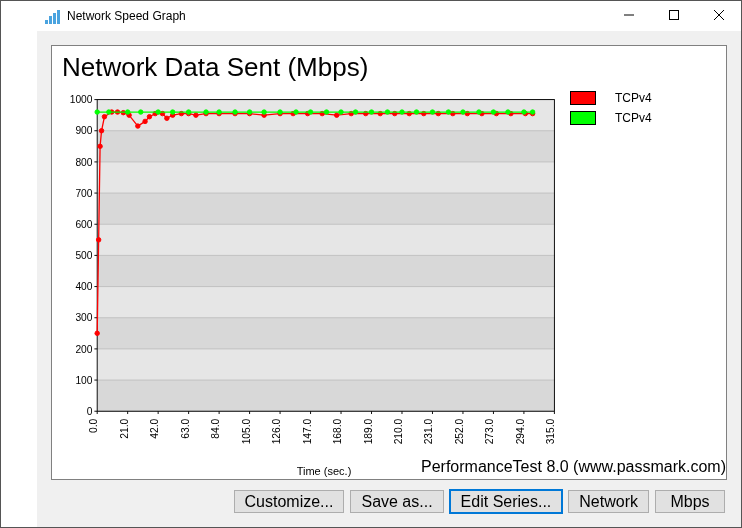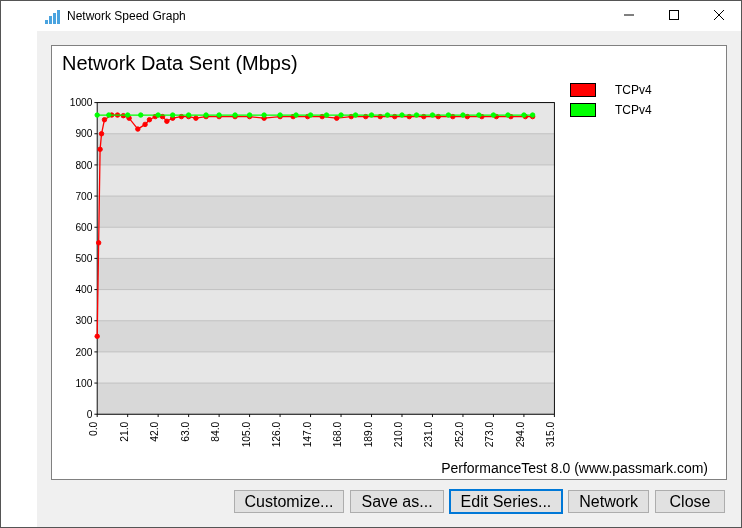--- a/index.html
+++ b/index.html
@@ -6,29 +6,29 @@
   html, body { margin:0; padding:0; font-family: "Segoe UI", Tahoma, Arial, sans-serif; font-size:12px; color:#000; background:#fff; }
   .window { width:742px; height:528px; border:1px solid #555; background:#fff; position:relative; display:flex; flex-direction:column;padding-left:36px; }
   .titlebar { height:30px; display:flex; align-items:center; justify-content:space-between; padding-left:8px; background:#fff; }
   .titlebar-left { display:flex; align-items:center; gap:6px; }
   .titlebar-icon { width:16px; height:16px; }
   .title-text { font-size:12px; }
   .sys-btns { display:flex; height:100%; }
   .sys-btn { width:45px; height:28px; display:flex; align-items:center; justify-content:center; cursor:default; }
   .body-area { flex:1; background:#f0f0f0; padding:14px; display:flex; flex-direction:column; gap:10px; }
   .chart-panel { flex:1; background:#fff; border:1px solid #808080; padding:4px 6px 2px 6px; display:flex; flex-direction:column; position:relative; }
-  .chart-title { font-family: Arial, sans-serif; font-size:20px; padding:2px 4px 4px 4px; }
+  .chart-title { font-family: Arial, sans-serif; font-size:26px; padding:2px 4px 4px 4px; }
   .chart-row { flex:1; display:flex; }
   .plot-col { flex:1; display:flex; flex-direction:column; }
   .plot-box { flex:1; position:relative; }
   .legend-col { width:160px; padding:4px 8px 0 10px; }
   .legend-item { display:flex; align-items:center; gap:19px; margin-bottom:6px; font-size:12px; }
   .legend-swatch { width:26px; height:14px; border:1px solid #000; }
   .xlabel { text-align:center; font-size:11px; padding:2px 0 0 0; margin-left:30px; }
-  .footer-credit { position:absolute; right:18px; bottom:3px; font-size:14px; color:#000; }
+  .footer-credit { position:absolute; right:0; bottom:3px; font-size:16px; color:#000; }
   .btn-row { display:flex; justify-content:flex-end; gap:6px; padding-right:2px; }
   .btn { min-width:70px; height:23px; padding:0 10px; background:#e1e1e1; border:1px solid #adadad; font-size:16px; display:inline-flex; align-items:center; justify-content:center; cursor:default; }
   .btn.default { border:1px solid #0078d7; box-shadow:0 0 0 1px #0078d7; }
   svg text { font-family: Arial, sans-serif; }
 </style>
 </head>
 <body>
 
 <div class="window">
 
@@ -211,37 +211,38 @@
                 <circle cx="401.3333333333333" cy="17.360000000000014" r="2.4" fill="#00ff00" stroke="#00ff00"></circle>
                 <circle cx="418.44444444444446" cy="17.360000000000014" r="2.4" fill="#00ff00" stroke="#00ff00"></circle>
                 <circle cx="434" cy="17.360000000000014" r="2.4" fill="#00ff00" stroke="#00ff00"></circle>
                 <circle cx="451.11111111111114" cy="17.360000000000014" r="2.4" fill="#00ff00" stroke="#00ff00"></circle>
                 <circle cx="466.6666666666667" cy="17.360000000000014" r="2.4" fill="#00ff00" stroke="#00ff00"></circle>
                 <circle cx="482.22222222222223" cy="17.360000000000014" r="2.4" fill="#00ff00" stroke="#00ff00"></circle>
                 <circle cx="499.3333333333333" cy="17.360000000000014" r="2.4" fill="#00ff00" stroke="#00ff00"></circle>
                 <circle cx="508.66666666666663" cy="17.360000000000014" r="2.4" fill="#00ff00" stroke="#00ff00"></circle>
               </svg>
           </div>
+          <div class="xlabel">Time (sec.)</div>
         </div>
         <div class="legend-col" id="legend">
             <div class="legend-item">
               <div class="legend-swatch" style="background: rgb(255, 0, 0);"></div>
               <span>TCPv4</span>
             </div>
             <div class="legend-item">
               <div class="legend-swatch" style="background: rgb(0, 255, 0);"></div>
               <span>TCPv4</span>
             </div>
           </div>
       </div>
       <div class="footer-credit">PerformanceTest 8.0 (www.passmark.com)</div>
     </div>
 
     <div class="btn-row">
       <div class="btn">Customize...</div>
       <div class="btn">Save as...</div>
       <div class="btn default">Edit Series...</div>
       <div class="btn">Network</div>
-      <div class="btn">Close</div>
+      <div class="btn">Mbps</div>
     </div>
   </div>
 
 </div>
 
 </body></html>

